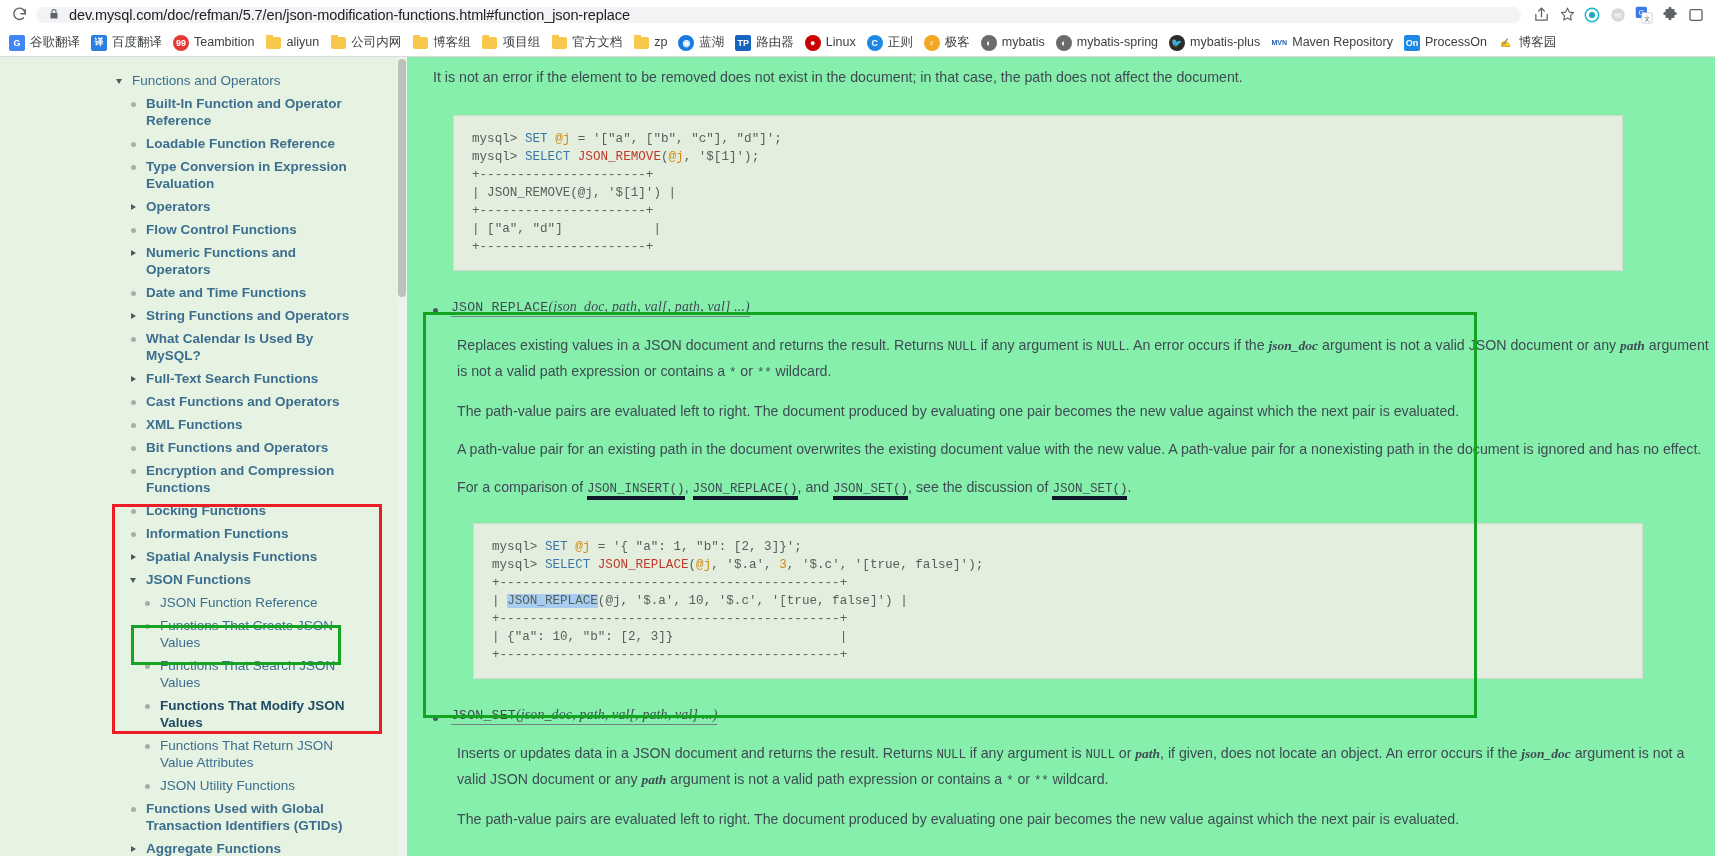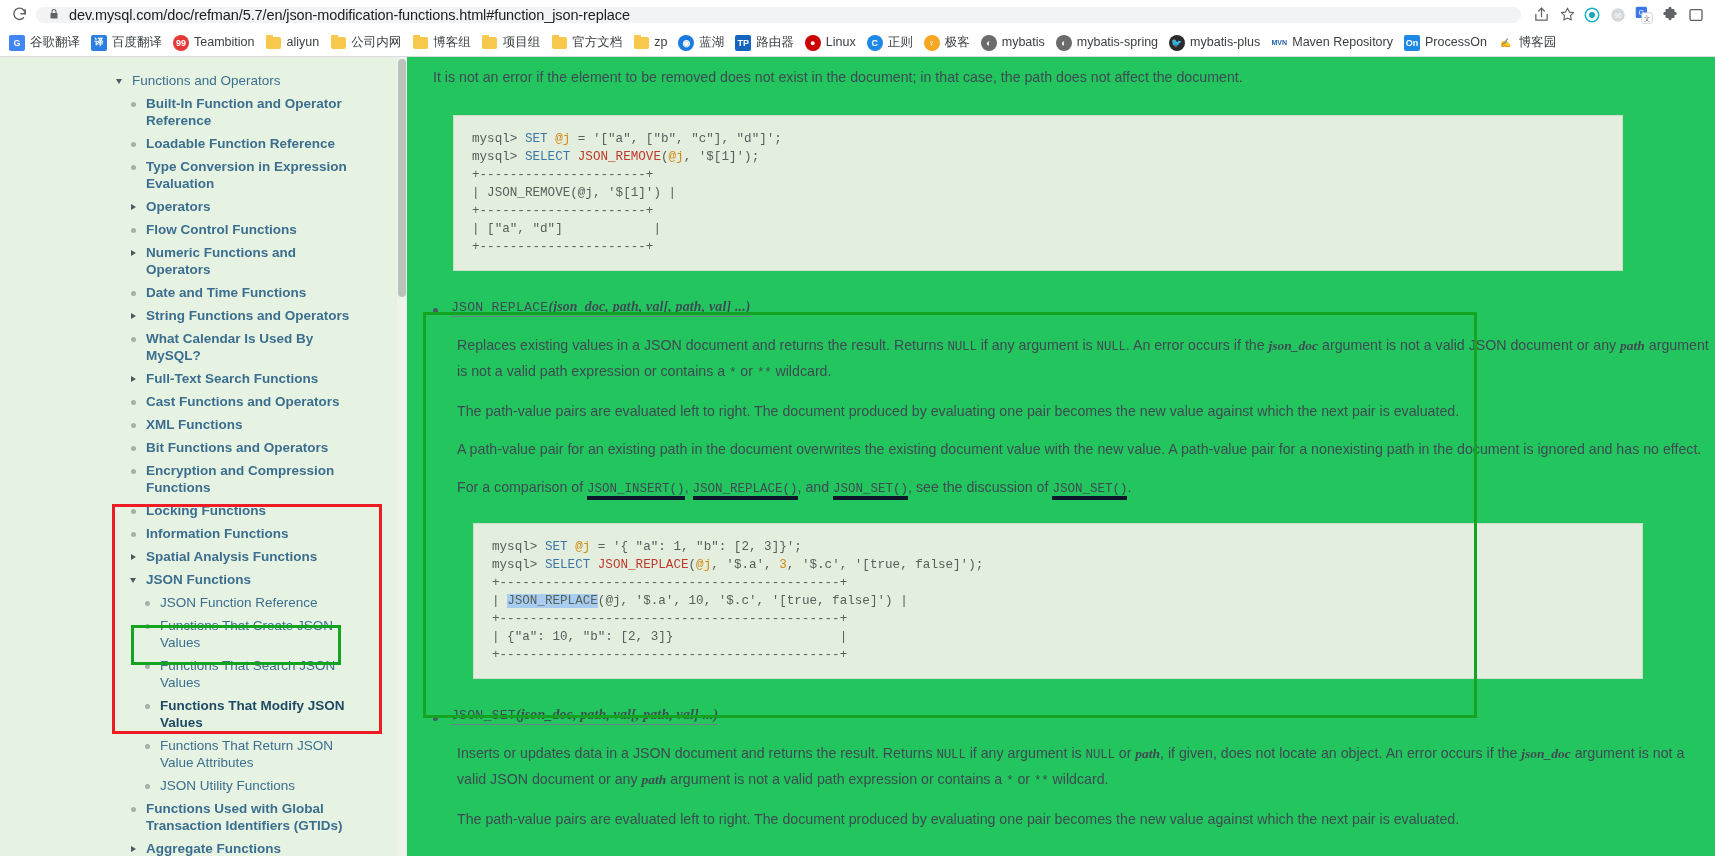--- a/index.html
+++ b/index.html
@@ -225,21 +225,21 @@
     width: 8px;
     height: 238px;
     background: #b9c2bb;
     border-radius: 4px;
   }
 
   
   #content {
     flex: 1 1 auto;
     position: relative;
-    background: #22c55e;
+    background: #86efac;
     overflow: hidden;
     padding: 0 0 0 14px;
     font-size: 14px;
     color: #3e4b52;
   }
   .para {
     line-height: 24px;
     color: #3e4b52;
     font-size: 14.2px;
     margin: 0 0 14px 0;
@@ -302,21 +302,21 @@
     font-size: 13.2px;
     color: #3e4b52;
     border-bottom: 1px solid #6f7f86;
     padding-bottom: 1px;
     letter-spacing: 0.2px;
     cursor: pointer;
   }
   .fn-sig .sig-arg {
     font-family: "Liberation Serif", serif;
     font-style: italic;
-    font-weight: bold;
+    font-weight: normal;
     font-size: 13.8px;
   }
 
   
   #green-box-main {
     position: absolute;
     left: 16px;
     top: 255px;
     width: 1054px;
     height: 406px;

